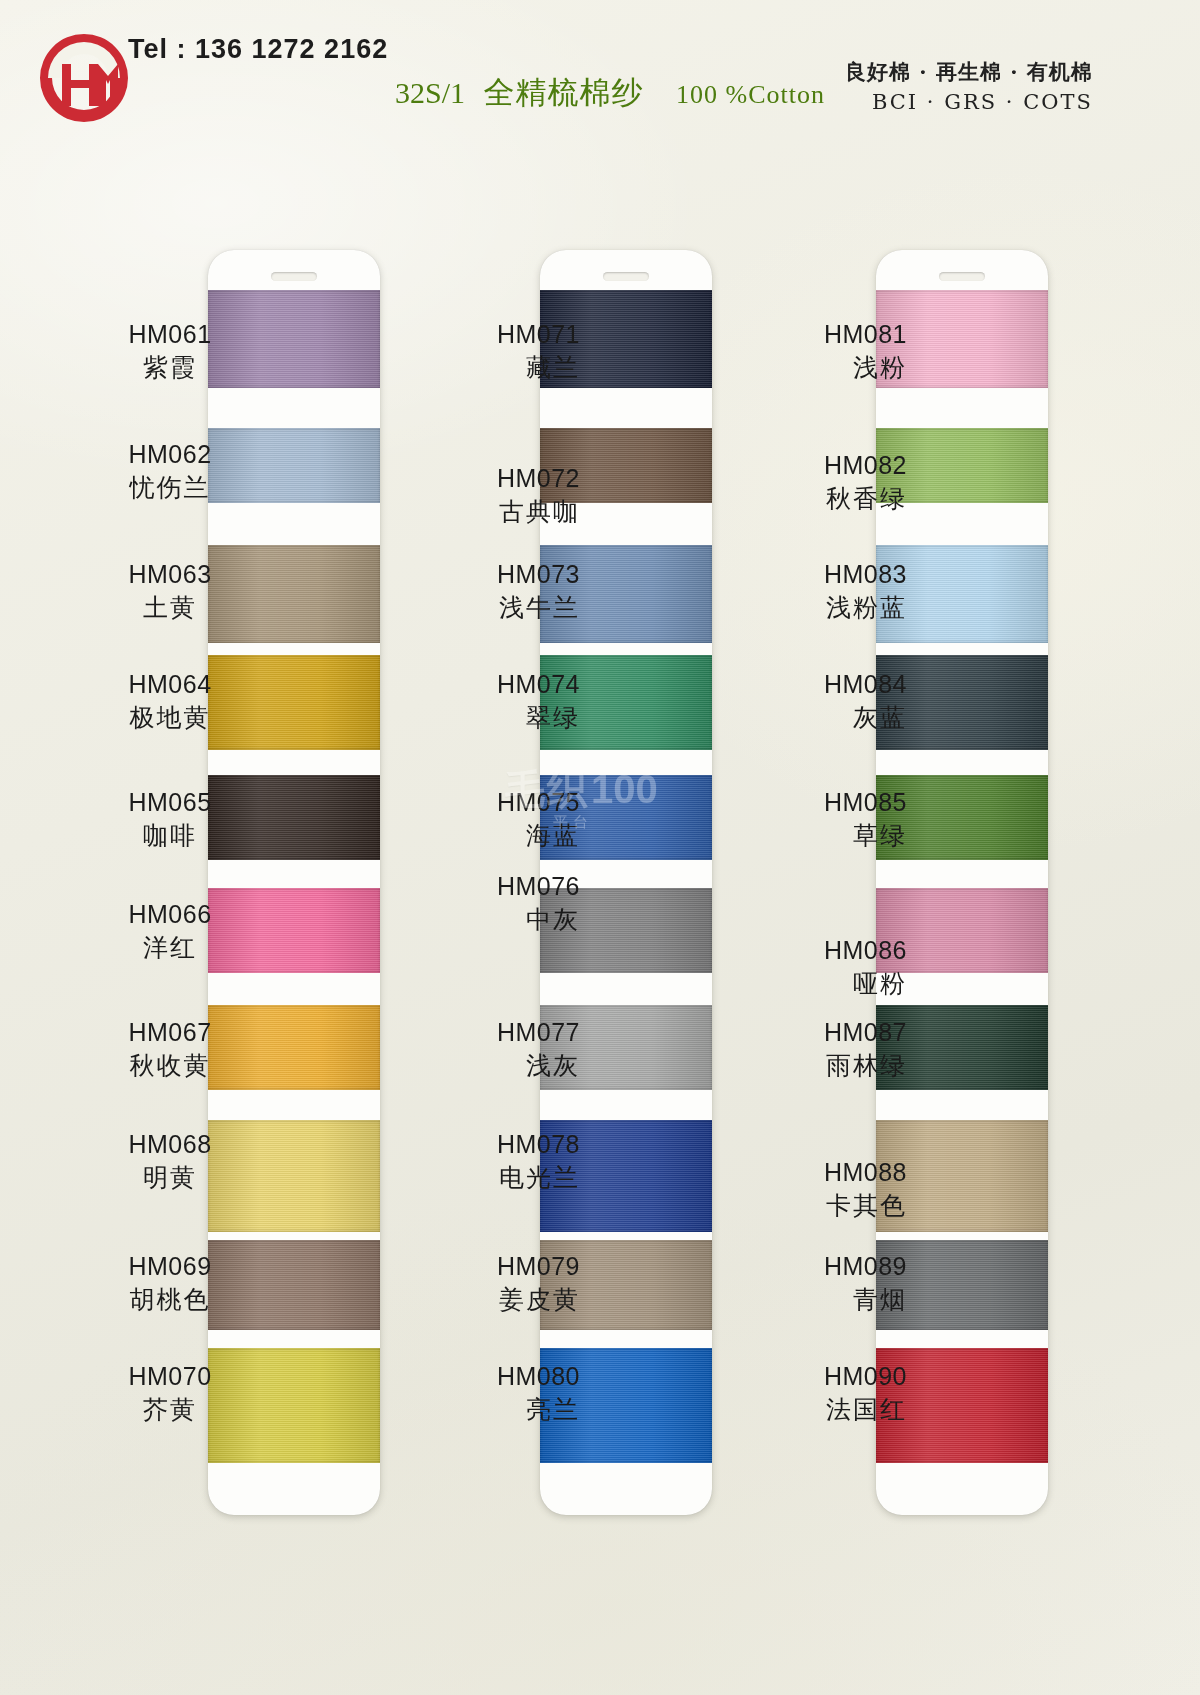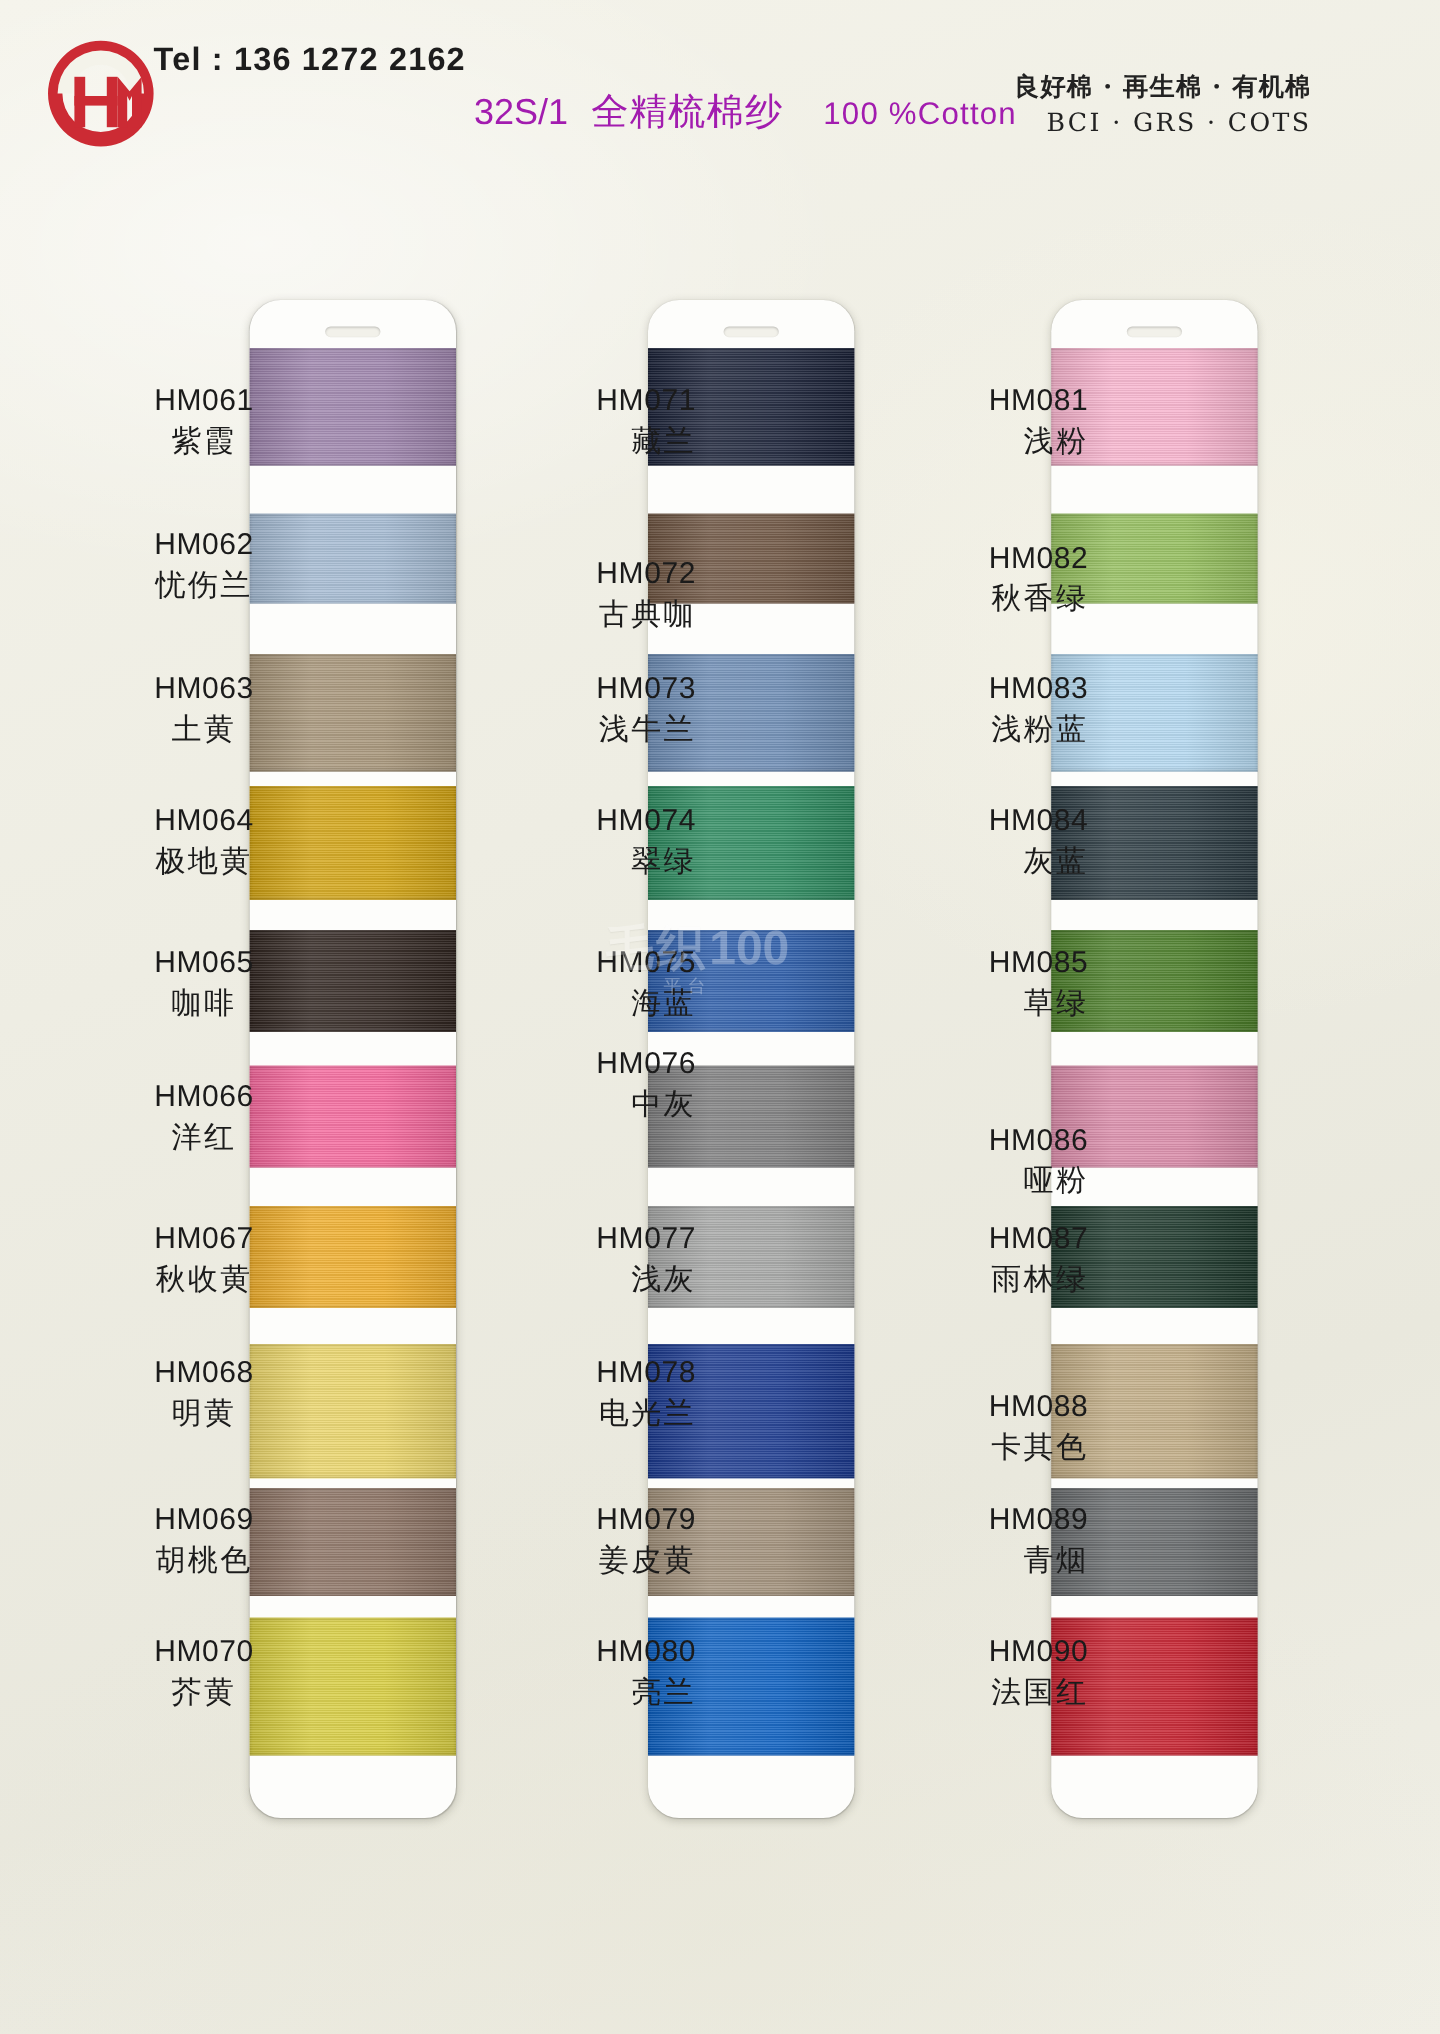--- a/index.html
+++ b/index.html
@@ -30,22 +30,22 @@
   .brand-name{
     font-size:52px;font-weight:bold;letter-spacing:4px;color:#1d1d1d;
     font-family:"DejaVu Sans","Liberation Sans",sans-serif;line-height:1.05;
   }
   .brand-tel{
     font-size:27px;font-weight:bold;color:#1d1d1d;letter-spacing:1px;margin-top:4px;
     font-family:"Liberation Sans",sans-serif;
   }
   .spec{
     position:absolute;left:395px;top:72px;
-    font-size:30px;color:#a21caf;letter-spacing:1px;white-space:nowrap;
-    font-family:Liberation Sans, sans-serif;
+    font-size:30px;color:#4d7c0f;letter-spacing:1px;white-space:nowrap;
+    font-family:Liberation Serif, serif;
   }
   .spec .spec-count{letter-spacing:0px;}
   .spec .spec-cn{font-size:31px;margin:0 10px;}
   .spec .spec-pct{font-size:26px;margin-left:14px;}
   .certs{
     position:absolute;left:845px;top:58px;text-align:right;
     font-family:"DejaVu Serif","Liberation Serif",serif;color:#222;
   }
   .certs .certs-cn{font-size:21px;letter-spacing:1px;white-space:nowrap;font-weight:bold;}
   .certs .certs-en{font-size:21px;letter-spacing:2px;white-space:nowrap;margin-top:4px;}

